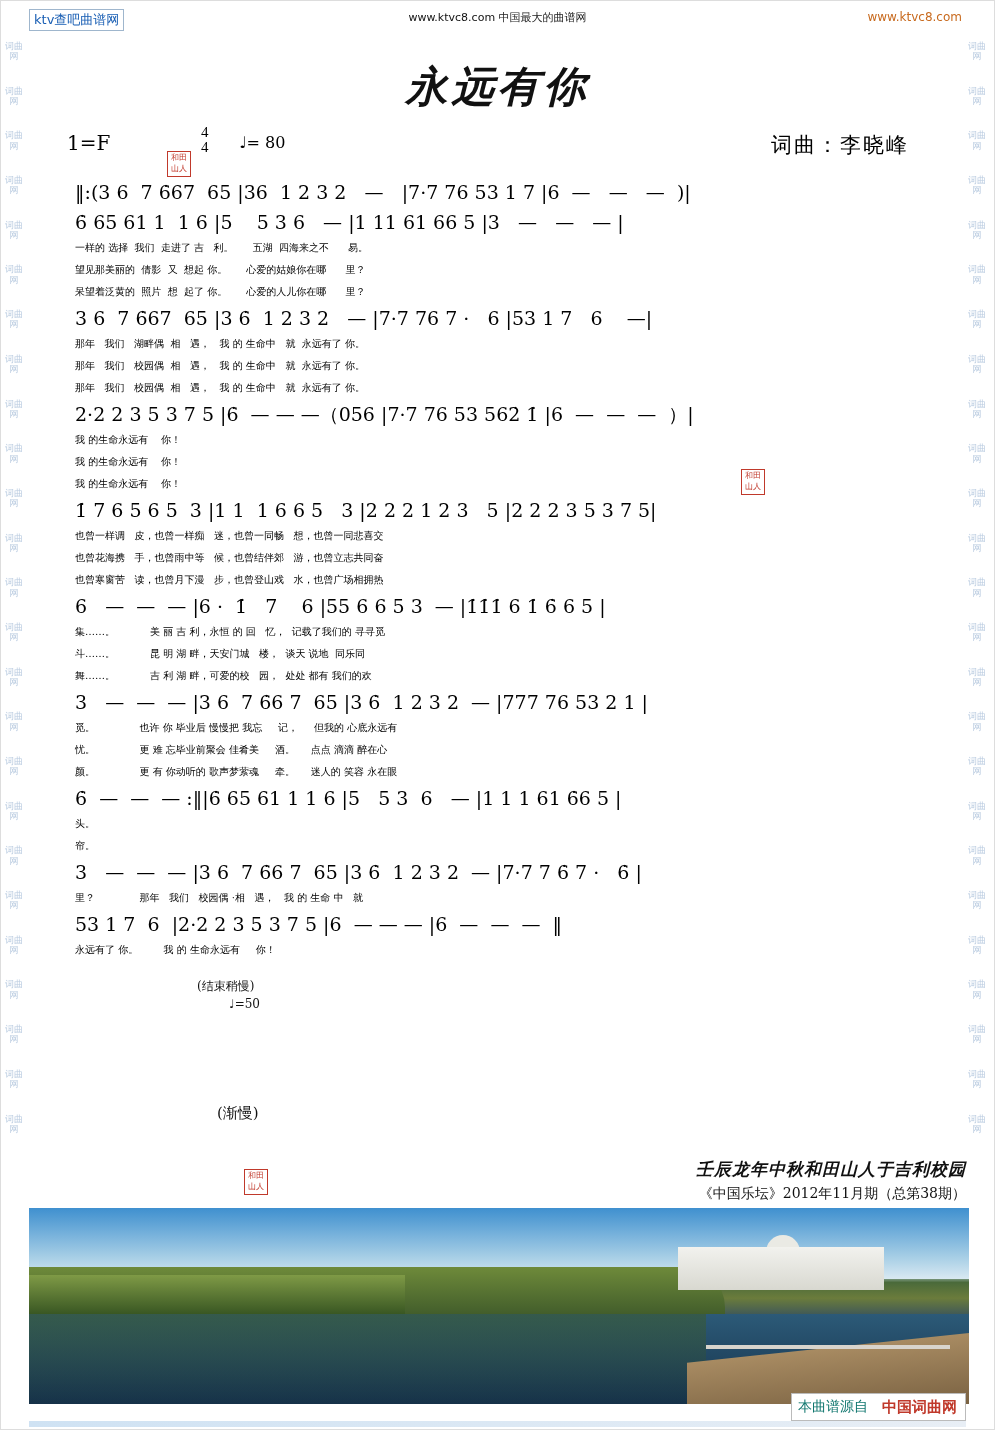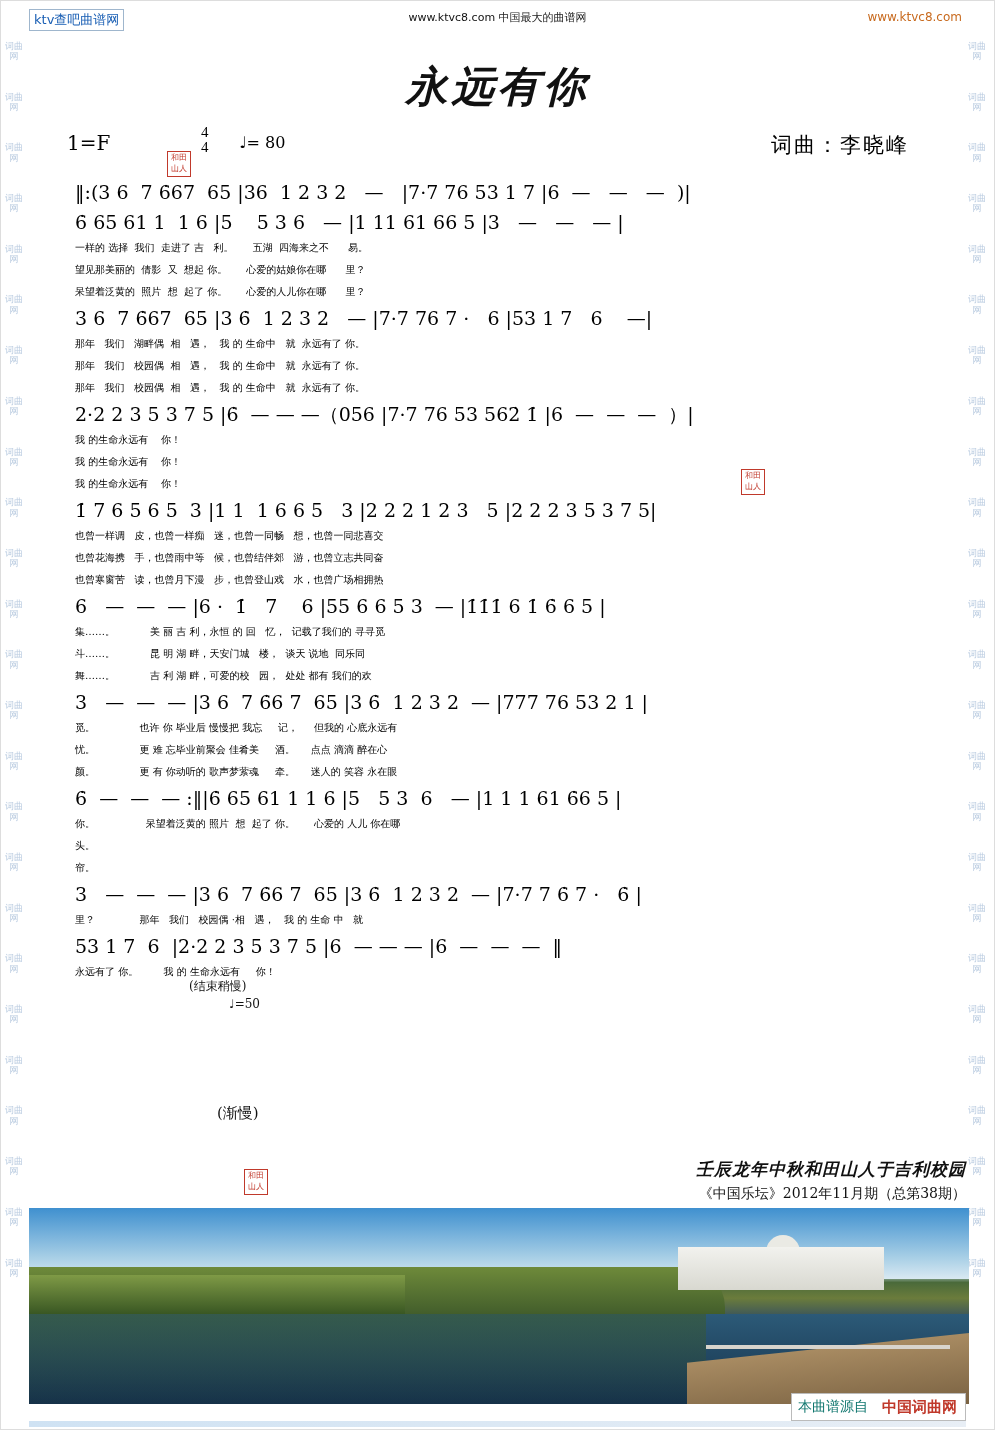--- a/index.html
+++ b/index.html
@@ -12,21 +12,21 @@
   }
   .page{
     position:absolute;inset:0;
     border:1px solid #ddd;
     box-sizing:border-box;
   }
   
   .wm-col{
     position:absolute;top:0;bottom:0;width:26px;
     display:flex;flex-direction:column;justify-content:flex-start;
-    gap:30px;padding-top:40px;
+    gap:24px;padding-top:40px;
     pointer-events:none;
   }
   .wm-col.left{left:2px;}
   .wm-col.right{right:2px;}
   .wm-item{
     font-size:9px;color:#b9cbe0;line-height:1.15;text-align:center;
     writing-mode:horizontal-tb;width:22px;word-break:break-all;
     font-family:"DejaVu Sans", sans-serif;
   }
   .topbar{
@@ -279,38 +279,37 @@
 
     <div class="sysrow">
       <div class="notes">3   —  —  — |3 6  7 6̇6 7  65 |3 6̇  1 2 3 2  — |777 76 53 2 1 |</div>
       <div class="lyr">觅。              也许 你 毕业后 慢慢把 我忘     记，     但我的 心底永远有</div>
       <div class="lyr">忧。              更 难 忘毕业前聚会 佳肴美     酒。     点点 滴滴 醉在心</div>
       <div class="lyr">颜。              更 有 你动听的 歌声梦萦魂     牵。     迷人的 笑容 永在眼</div>
     </div>
 
     <div class="sysrow">
       <div class="notes">6̇  —  —  — :‖|6̇ 65 61 1 1 6 |5   5 3  6   — |1 1 1 61 6̇6 5 |</div>
-      <div class="lyr">你。                呆望着泛黄的 照片  想  起了 你。      心爱的 人儿 你在哪</div>
       <div class="lyr">头。</div>
       <div class="lyr">帘。</div>
     </div>
 
     <div class="sysrow">
       <div class="notes">3   —  —  — |3 6  7 6̇6 7  65 |3 6̇  1 2 3 2  — |7·7 7 6̇ 7 ·   6̇ |</div>
       <div class="lyr">里？              那年   我们   校园偶 ·相   遇，   我 的 生命 中   就</div>
     </div>
 
     <div class="sysrow">
       <div class="notes">53 1 7  6  |2·2 2 3 5 3 7 5 |6  — — — |6  —  —  —  ‖</div>
       <div class="lyr">永远有了 你。        我 的 生命永远有     你！</div>
     </div>
 
   </div>
 
-  <div class="annot" style="left:188px;top:977px;text-align:right;">(结束稍慢)</div>
+  <div class="annot" style="left:196px;top:977px;text-align:right;">(结束稍慢)</div>
   <div class="annot" style="left:228px;top:996px;">♩=50</div>
   <div class="annot" style="left:216px;top:1103px;font-size:15px;">(渐慢)</div>
 
   <div class="credit">
     <div class="line1">壬辰龙年中秋和田山人于吉利校园</div>
     <div class="line2">《中国乐坛》2012年11月期（总第38期）</div>
   </div>
 
   <div class="photo">
     <div class="sky"></div>

